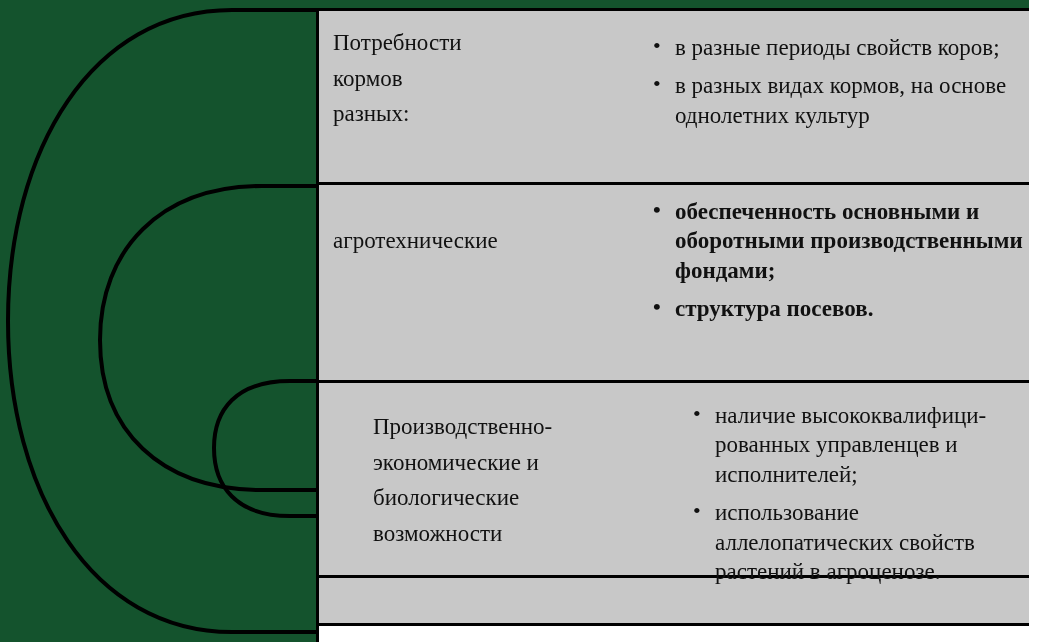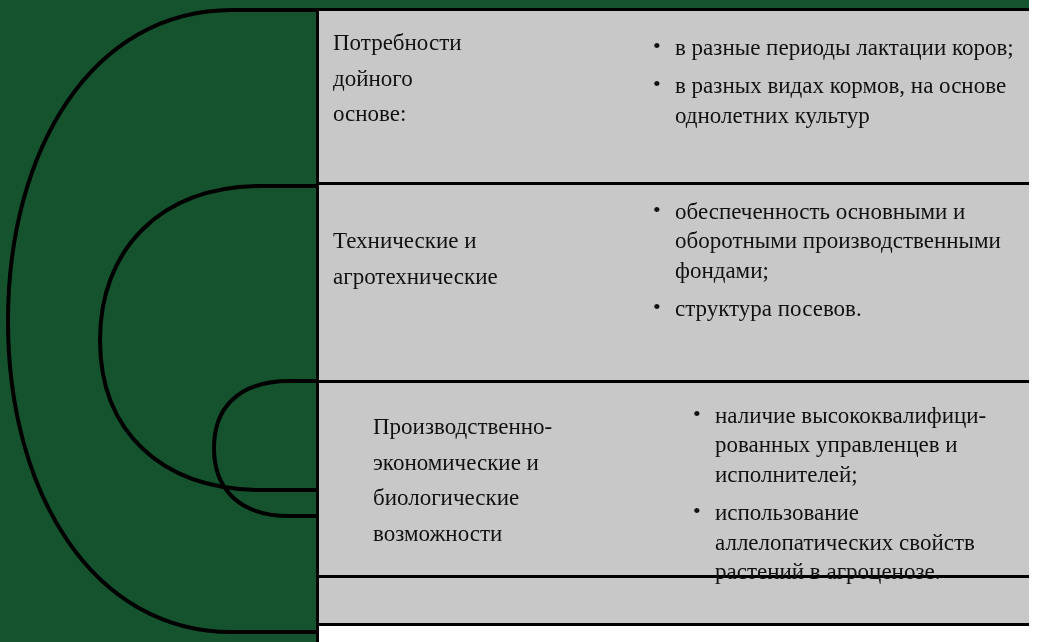--- a/index.html
+++ b/index.html
@@ -74,21 +74,21 @@
     content: "\2022";
     position: absolute;
     left: -20px;
     top: -1px;
     font-size: 22px;
   }
   .row-1 { height: 174px; }
   .row-1 .cell-right { padding-top: 22px; }
   .row-2 { height: 198px; }
   .row-2 .cell-left { padding-top: 38px; }
-  .row-2 .cell-right { padding-top: 12px; }
+  .row-2 .cell-right { padding-top: 12px; font-weight: bold; }
   .row-3 { height: 195px; }
   .row-3 .cell-left { padding-top: 26px; margin-left: 40px; }
   .row-3 .cell-right { padding-top: 18px; }
   .row-4 { height: 48px; }
   .row-5 { height: 22px; background: #ffffff; }
 </style>
 </head>
 <body>
 
 <div id="canvas">
@@ -100,34 +100,33 @@
     <path d="M 318 186 L 262 186 C 160 186 100 250 100 340 C 100 430 160 490 262 490 L 318 490" fill="none" stroke="#000000" stroke-width="4"></path>
 
     <path d="M 318 381 L 290 381 C 236 381 214 410 214 448 C 214 486 236 516 290 516 L 318 516" fill="none" stroke="#000000" stroke-width="4"></path>
   </svg>
 
   <div class="boxes">
 
     <div class="row row-1">
       <div class="cell-left">
         <div>Потребности</div>
-        <div> дойного</div>
-        <div>основе:</div>
+        <div> кормов</div>
+        <div>разных:</div>
       </div>
       <div class="cell-right">
         <ul class="bullets">
-          <li>в разные периоды лактации коров;</li>
+          <li>в разные периоды свойств коров;</li>
           <li>в разных видах кормов, на основе однолетних культур</li>
         </ul>
       </div>
     </div>
 
     <div class="row row-2">
       <div class="cell-left">
-        <div>Технические и</div>
         <div>агротехнические</div>
       </div>
       <div class="cell-right">
         <ul class="bullets">
           <li>обеспеченность основными и оборотными производственными фондами;</li>
           <li>структура посевов.</li>
         </ul>
       </div>
     </div>
 

